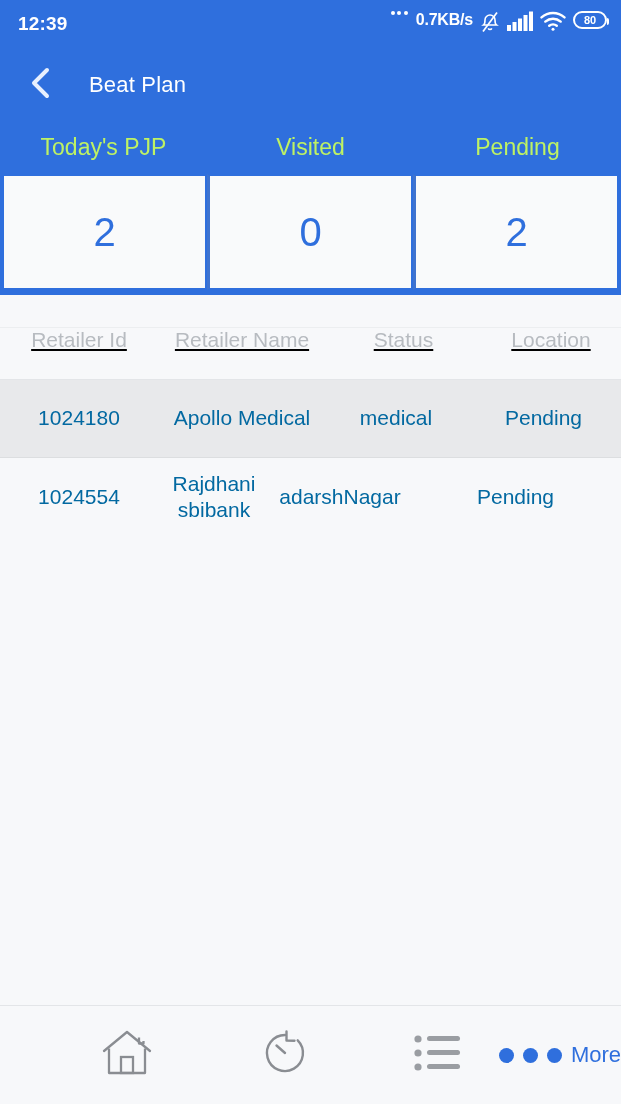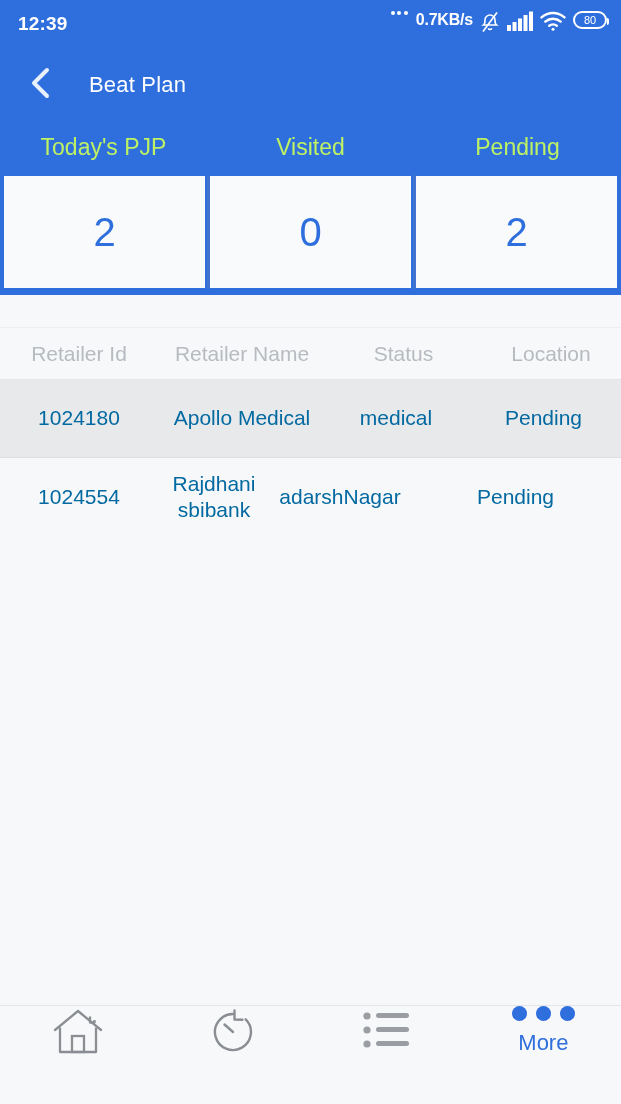--- a/index.html
+++ b/index.html
@@ -24,21 +24,21 @@
   .net-speed { font-size:16px; font-weight:bold; letter-spacing:-.2px; }
   .sb-icon { display:block; }
   .battery {
     width:34px; height:18px; border:2px solid #fff; border-radius:9px;
     display:flex; align-items:center; justify-content:center; position:relative;
   }
   .battery::after {
     content:""; position:absolute; right:-4px; top:5px;
     width:2.5px; height:7px; background:#fff; border-radius:0 2px 2px 0;
   }
-  .battery span { font-size:11px; font-weight:normal; line-height:1; }
+  .battery span { font-size:11px; font-weight:bold; line-height:1; }
 
   
   .app-bar {
     height:73px; background:#2f6fdd; color:#fff;
     display:flex; align-items:center; padding:0 20px; flex:0 0 73px;
   }
   .back-btn {
     width:42px; height:42px; display:flex; align-items:center; justify-content:center;
     cursor:pointer; flex:0 0 42px;
   }
@@ -57,22 +57,22 @@
     display:flex; align-items:center; justify-content:center;
     color:#2f6fdd; font-size:40px; cursor:pointer;
   }
   .stats-values .cell + .cell { border-left:3px solid #3f73cf; }
 
   
   .table-area { flex:1 1 auto; background:#f7f8fa; display:flex; flex-direction:column; min-height:0; }
   .spacer-gap { height:33px; background:#f7f8fa; border-bottom:1px solid #eceef0; flex:0 0 33px; }
 
   .thead {
-    display:flex; height:52px; align-items:center;
-    background:#f7f8fa; border-bottom:1px solid #e3e5e8; flex:0 0 52px;
+    display:flex; height:52px; align-items:flex-start;
+    background:#f7f8fa; border-bottom:1px solid #e3e5e8; flex:0 0 52px;text-decoration:underline;
   }
   .thead .th { color:#b7bbc0; font-size:21px; text-align:center; }
 
   .col-id   { flex:0 0 158px; }
   .col-name { flex:0 0 168px; }
   .col-loc  { flex:0 0 140px; }
   .col-stat { flex:1 1 auto; }
 
   .trow { display:flex; align-items:center; min-height:78px; cursor:pointer; }
   .trow.alt { background:#e8e9eb; border-bottom:1px solid #dcdee0; }
@@ -80,22 +80,22 @@
   .trow .td { color:#0369a1; font-size:21px; text-align:center; padding:0 4px; line-height:1.25; }
 
   .rows-fill { flex:1 1 auto; background:#f7f8fa; }
 
   
   .bottom-nav {
     height:99px; background:#f7f8fa; border-top:1px solid #e3e5e8;
     display:flex; align-items:center; flex:0 0 99px;
   }
   .nav-item {
-    flex:1; height:100%; display:flex; flex-direction:column;
-    align-items:center; justify-content:flex-start; gap:9px; cursor:pointer;
+    flex:1; height:100%; display:flex; flex-direction:row;
+    align-items:center; justify-content:flex-end; gap:9px; cursor:pointer;
   }
   .nav-item.active .nav-label { color:#2f6fdd; font-size:22px; }
   .dots-icon { display:flex; gap:9px; align-items:center; }
   .dots-icon i { width:15px; height:15px; border-radius:50%; background:#2f6fdd; display:block; }
   .nav-label { color:#2f6fdd; }
 </style>
 </head>
 <body>
 
 <div id="app">

